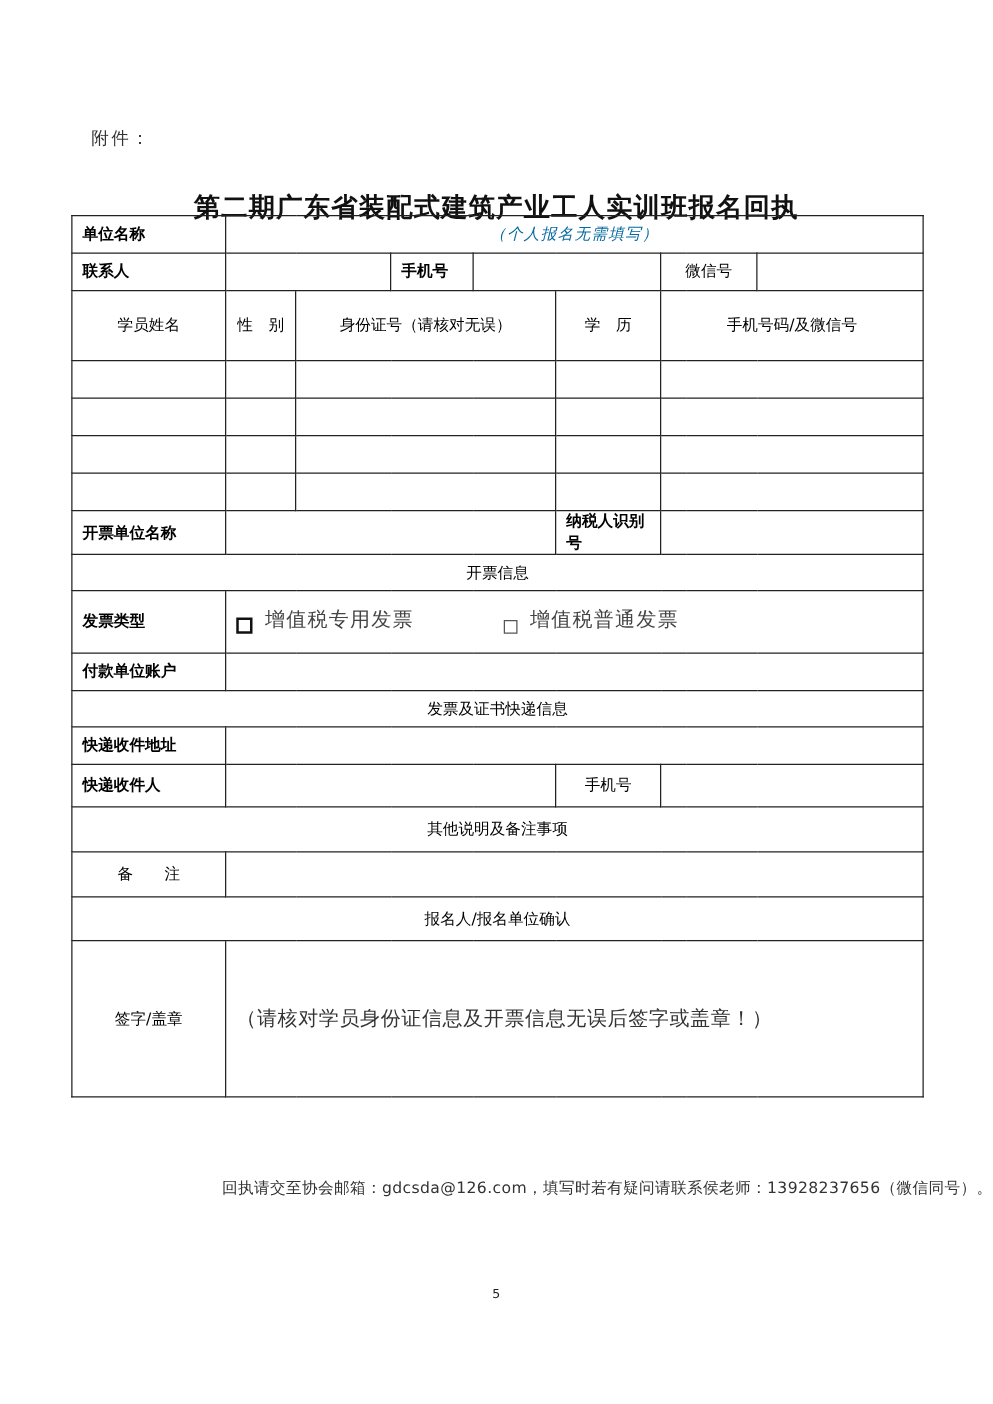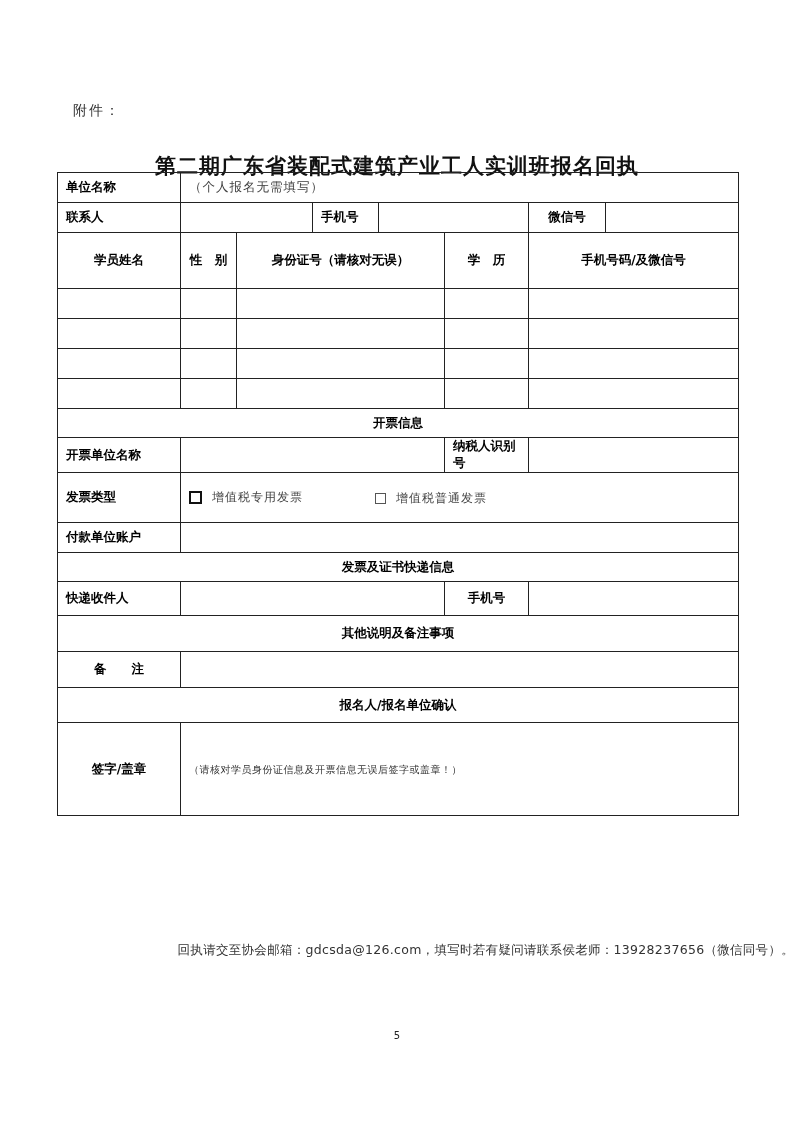--- a/index.html
+++ b/index.html
@@ -7,27 +7,27 @@
          font-family: "DejaVu Sans", "Liberation Sans", sans-serif; color: #000; }
   .attach { position: absolute; left: 73px; top: 102px; font-size: 14px; color: #333;
             font-family: "DejaVu Serif", serif; letter-spacing: 2px; }
   .title { position: absolute; left: 0; width: 794px; top: 136px; text-align: center;
            font-size: 21px; font-weight: bold; letter-spacing: 1px; color: #111; margin-top: 16px; }
   table.form { position: absolute; left: 57px; top: 172px; width: 681px;
                border-collapse: collapse; table-layout: fixed; border-radius: 14px; }
   table.form td { border: 1.3px solid #222; padding: 0 8px; font-size: 12.5px;
                   height: 28px; vertical-align: middle; }
   td.lbl { font-weight: bold; }
-  td.ctr { text-align: center; font-weight: bold; }
-  td.hint { text-align: left; color: #404040; font-size: 12px; padding-right: 18px; letter-spacing: 1px; }
-  .opt { display: inline-flex; align-items: center; color: #444; font-size: 12px; letter-spacing: 1px; }
+  td.ctr { text-align: center; font-weight: normal; }
+  td.hint { text-align: center; color: #0369a1; font-size: 12px; padding-right: 18px; letter-spacing: 1px; font-style: italic; }
+  .opt { display: inline-flex; align-items: flex-end; color: #444; font-size: 16px; letter-spacing: 1px; }
   .box { display: inline-block; width: 9px; height: 9px; margin-right: 10px; }
   .box.thick { border: 2px solid #111; }
   .box.thin { border: 1px solid #555; }
-  .sig-hint { color: #333; font-size: 10px; letter-spacing: 0.5px; }
+  .sig-hint { color: #333; font-size: 16px; letter-spacing: 0.5px; }
   .footer { position: absolute; left: 0; width: 794px; top: 942px; text-align: right;
             font-size: 12.5px; color: #333; letter-spacing: 0.3px; }
   .pagenum { position: absolute; left: 0; width: 794px; top: 1030px; text-align: center;
              font-size: 10px; color: #222; }
 </style>
 </head>
 <body>
 
 <div class="attach">附件：</div>
 <div class="title">第二期广东省装配式建筑产业工人实训班报名回执</div>
@@ -85,28 +85,28 @@
         <td></td>
     <td colspan="3"></td>
   </tr>
   <tr style="height:30px">
     <td></td>
         <td></td>
     <td colspan="3"></td>
         <td></td>
     <td colspan="3"></td>
   </tr>
-  <tr style="height:26px">
-    <td colspan="9" class="ctr">开票信息</td>
-  </tr>
   <tr style="height:30px">
     <td class="lbl">开票单位名称</td>
     <td colspan="4"></td>
     <td class="lbl">纳税人识别号</td>
     <td colspan="3"></td>
+  </tr>
+  <tr style="height:26px">
+    <td colspan="9" class="ctr">开票信息</td>
   </tr>
   <tr style="height:50px">
     <td class="lbl">发票类型</td>
     <td colspan="8">
       <span class="opt" style="margin-left:0px">
         <span class="box thick"></span>
         <span>增值税专用发票</span>
       </span>
       <span class="opt" style="margin-left:68px">
         <span class="box thin"></span>
@@ -114,37 +114,41 @@
       </span>
     </td>
   </tr>
   <tr style="height:30px">
     <td class="lbl">付款单位账户</td>
     <td colspan="8"></td>
   </tr>
   <tr style="height:19px">
     <td colspan="9" class="ctr">发票及证书快递信息</td>
   </tr>
+  <tr style="height:30px">
+    <td class="lbl">快递收件地址</td>
+    <td colspan="8"></td>
+  </tr>
   <tr style="height:34px">
     <td class="lbl">快递收件人</td>
     <td colspan="4"></td>
     <td class="ctr">手机号</td>
     <td colspan="3"></td>
   </tr>
   <tr style="height:36px">
     <td colspan="9" class="ctr">其他说明及备注事项</td>
   </tr>
   <tr style="height:36px">
     <td class="ctr">备　　注</td>
     <td colspan="8"></td>
   </tr>
   <tr style="height:35px">
     <td colspan="9" class="ctr">报名人/报名单位确认</td>
   </tr>
-  <tr style="height:93px">
+  <tr style="height:125px">
     <td class="ctr">签字/盖章</td>
     <td colspan="8">
       <span class="sig-hint">（请核对学员身份证信息及开票信息无误后签字或盖章！）</span>
     </td>
   </tr>
 </tbody>
   </table>
 
 <div class="footer">回执请交至协会邮箱：gdcsda@126.com，填写时若有疑问请联系侯老师：13928237656（微信同号）。</div>
 <div class="pagenum">5</div>

